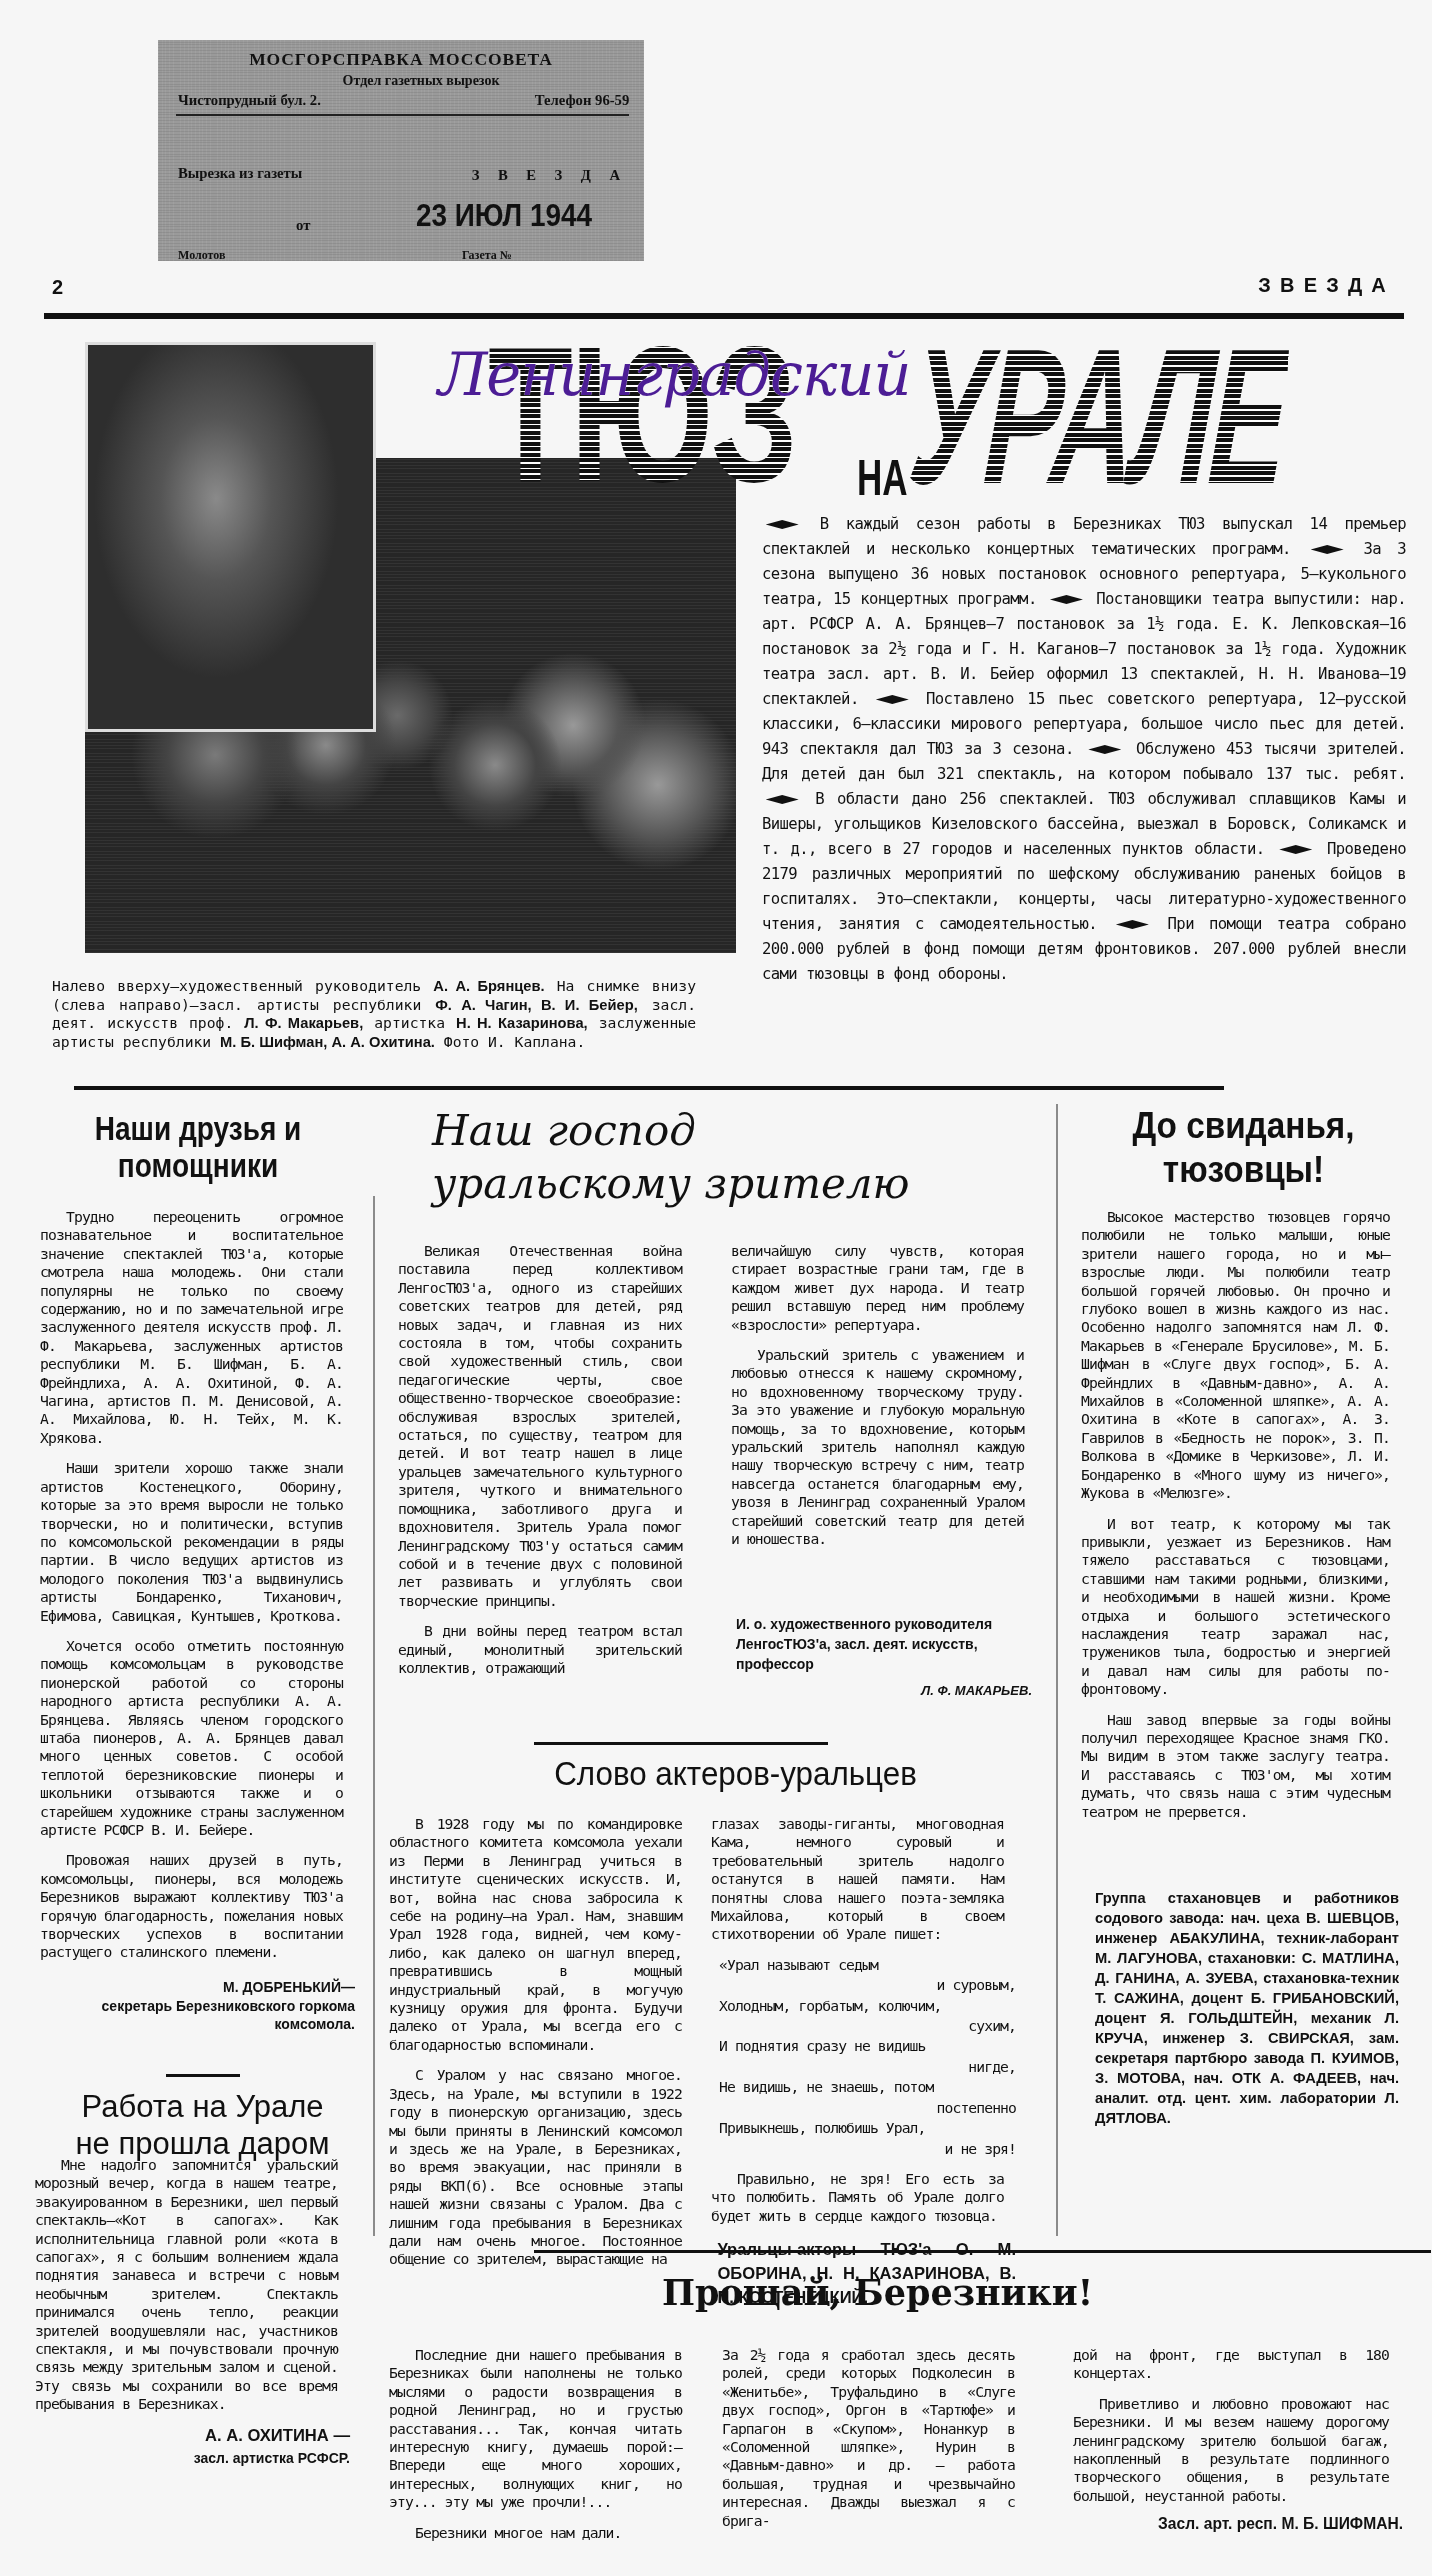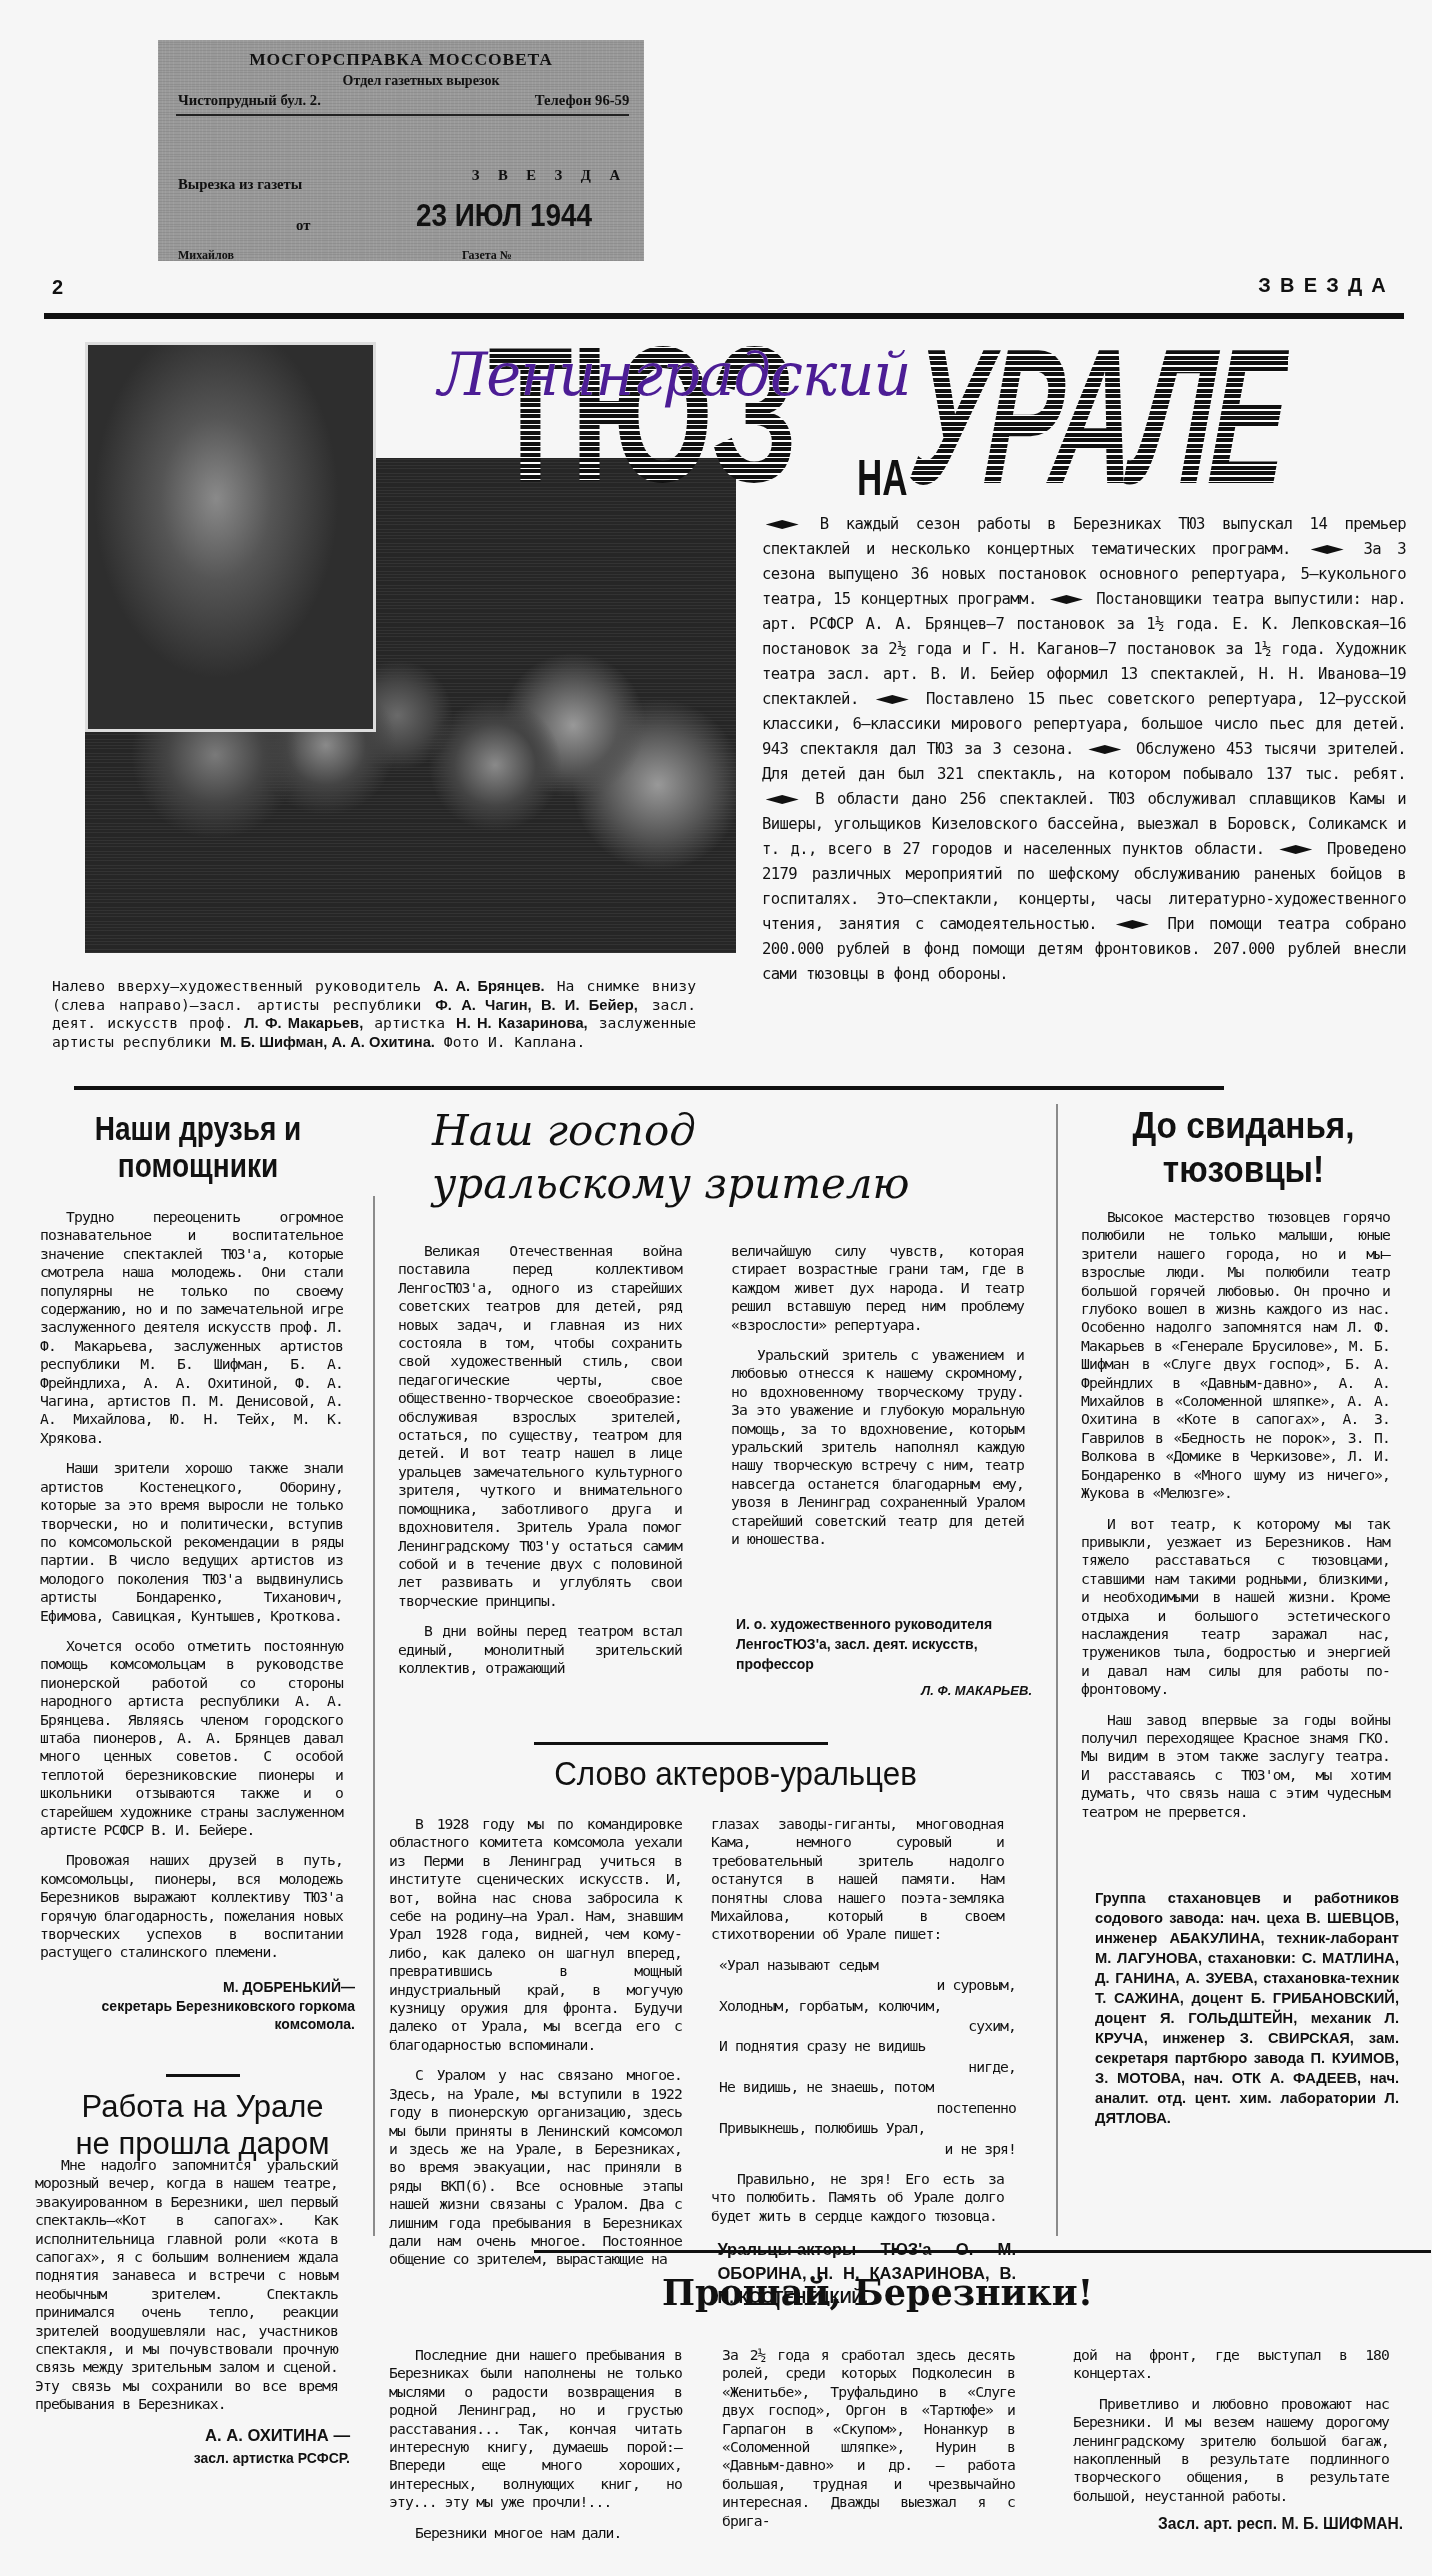--- a/index.html
+++ b/index.html
@@ -15,21 +15,21 @@
     background:#9a9a9a;
     background-image:repeating-linear-gradient(0deg, rgba(0,0,0,0.08) 0 0.9px, transparent 0.9px 2.8px),
                      repeating-linear-gradient(90deg, rgba(255,255,255,0.06) 0 0.9px, transparent 0.9px 3.7px);
     color:#111; font-family:"Liberation Serif", serif;
   }
   #clip-label .l1 { position:absolute; top:9.2px; left:0; right:0; text-align:center; font-size:17.5px; font-weight:bold; letter-spacing:0.9px; }
   #clip-label .l2 { position:absolute; top:33px; left:0; right:0; text-align:center; font-size:14px; font-weight:bold;padding-left:40px; }
   #clip-label .l3a { position:absolute; top:52px; left:20px; font-size:14.7px; font-weight:bold; }
   #clip-label .l3b { position:absolute; top:52px; right:14.7px; font-size:14.7px; font-weight:bold; }
   #clip-label .rule { position:absolute; top:74px; left:18.4px; right:14.7px; height:1.8px; background:#222; }
-  #clip-label .l4a { position:absolute; top:136px; left:20px; font-size:14.7px; font-weight:bold; }
+  #clip-label .l4a { position:absolute; top:125px; left:20px; font-size:14.7px; font-weight:bold; }
   #clip-label .l4b { position:absolute; top:127px; right:16.6px; font-size:14.7px; font-weight:bold; letter-spacing:7.4px; }
   #clip-label .l5a { position:absolute; top:177px; left:138px; font-size:14.7px; font-weight:bold; }
   #clip-label .l5b { position:absolute; top:158px; left:258px; font-size:31px; font-weight:bold; font-family:"Liberation Sans", sans-serif; transform:scaleX(0.9); transform-origin:left; }
   #clip-label .l6a { position:absolute; top:208px; left:20px; font-size:12px; font-weight:bold; }
   #clip-label .l6b { position:absolute; top:208px; left:304px; font-size:12px; font-weight:bold; }
 
   
   #page-num { left:52px; top:276px; font-size:20px; font-weight:bold; font-family:"Liberation Sans", sans-serif; }
   #paper-name { right:37px; top:274px; font-size:20px; font-weight:bold; letter-spacing:9.2px; font-family:"Liberation Sans", sans-serif; }
   #top-rule { left:44px; right:28px; top:313px; height:5.5px; background:#111; }
@@ -109,21 +109,21 @@
 <div id="clip-label" class="abs">
   <div class="l1">МОСГОРСПРАВКА МОССОВЕТА</div>
   <div class="l2">Отдел газетных вырезок</div>
   <div class="l3a">Чистопрудный бул. 2.</div>
   <div class="l3b">Телефон 96-59</div>
   <div class="rule"></div>
   <div class="l4a">Вырезка из газеты</div>
   <div class="l4b">З В Е З Д А</div>
   <div class="l5a">от</div>
   <div class="l5b">23 ИЮЛ 1944</div>
-  <div class="l6a">Михайлов</div>
+  <div class="l6a">Молотов</div>
   <div class="l6b">Газета №</div>
 </div>
 
 <div id="page-num" class="abs">2</div>
 <div id="paper-name" class="abs">ЗВЕЗДА</div>
 <div id="top-rule" class="abs"></div>
 
 <div id="photo-group" class="abs" aria-label="group of artists"></div>
 <div id="photo-portrait" class="abs" aria-label="portrait of artistic director"></div>
 

